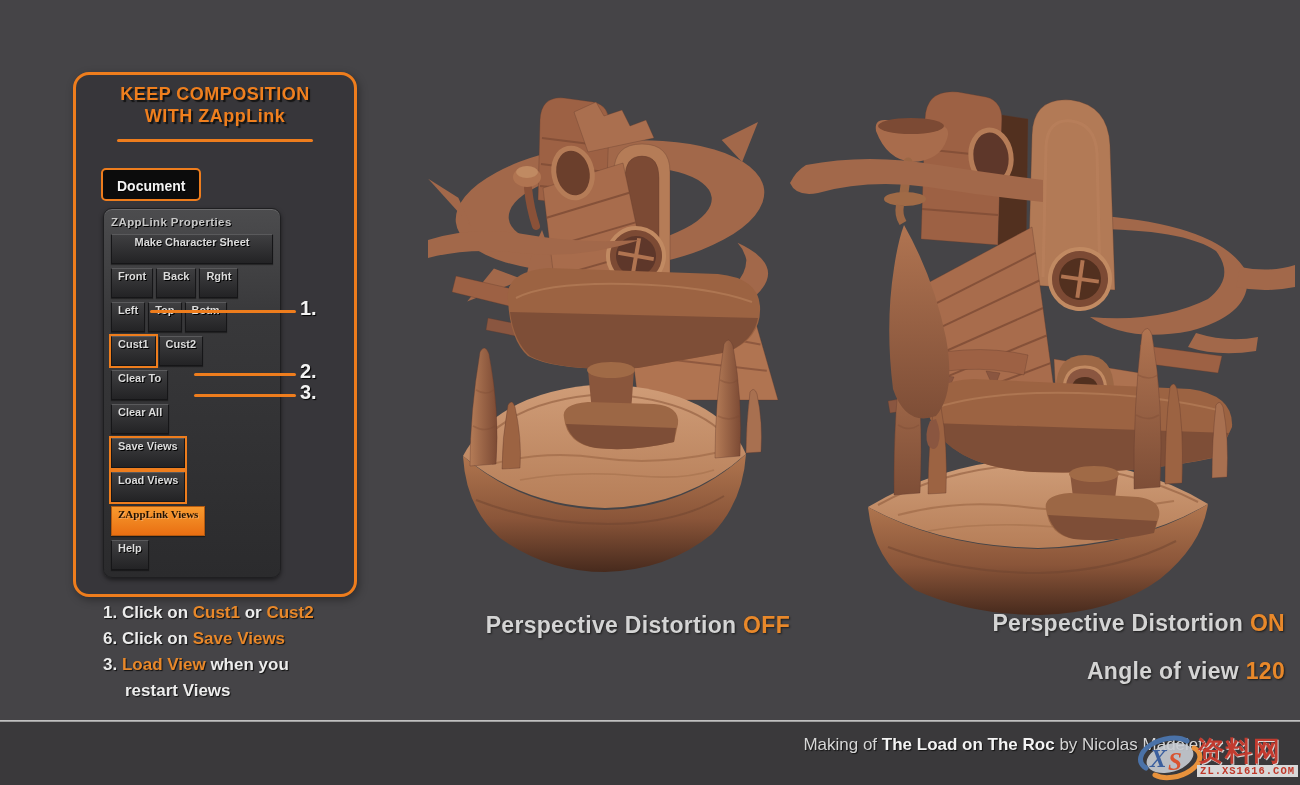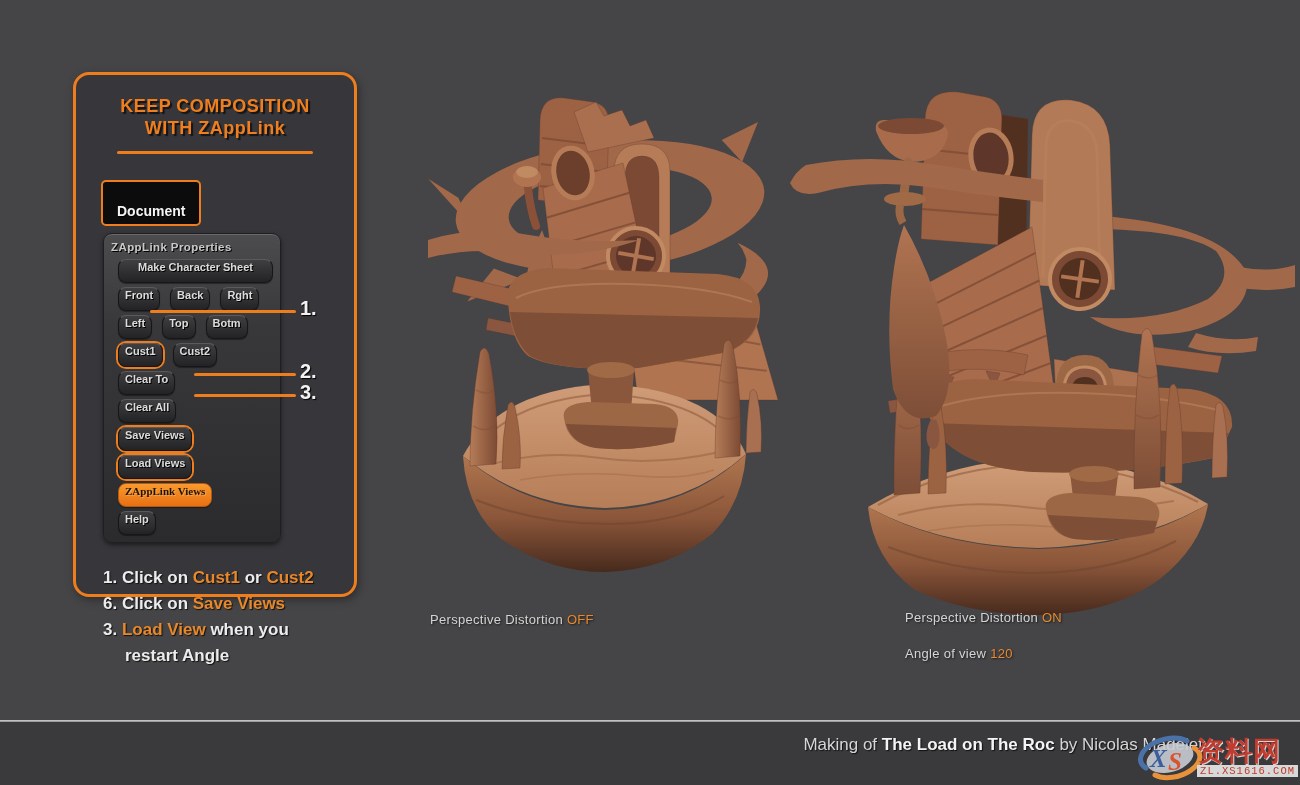--- a/index.html
+++ b/index.html
@@ -4,42 +4,42 @@
 <style>
   html,body{margin:0;padding:0;}
   body{width:1300px;height:785px;overflow:hidden;background:#454447;
        font-family:"Liberation Sans",sans-serif;}
   .stage{position:relative;width:1300px;height:785px;background:#454447;}
 
   
   .tutorial-panel{position:absolute;left:73px;top:72px;width:284px;height:525px;
     background:#37363a;border:3px solid #ee7d1d;border-radius:16px;
     box-shadow:2px 3px 8px rgba(0,0,0,.35);box-sizing:border-box;}
-  .panel-title{padding-top:20px;text-align:center;color:#ef7f1e;
+  .panel-title{padding-top:8px;text-align:center;color:#ef7f1e;
     font-size:18px;font-weight:bold;line-height:22px;letter-spacing:.5px;
     text-shadow:2px 2px 1px #141414;}
   .title-divider{width:196px;height:3px;background:#ee7d1d;border-radius:2px;
     margin:12px auto 0 auto;}
   .doc-btn{display:inline-block;margin:26px 0 0 25px;background:#0c0c0c;color:#f4f4f4;
-    font-size:14px;font-weight:bold;padding:21px 14px 5px 14px;border-radius:5px;
+    font-size:14px;font-weight:bold;padding:8px 14px 5px 14px;border-radius:5px;
     border:2px solid #ee7d1d;text-shadow:1px 1px 0 #000;cursor:default;}
 
   .zpanel{margin:7px 0 0 27px;width:178px;box-sizing:border-box;
     background:linear-gradient(180deg,#4c4c4e 0%,#38383a 30%,#2b2b2d 100%);
     border:1px solid #1f1f21;border-radius:9px;padding:4px 7px 7px 7px;
     box-shadow:inset 0 1px 0 #69696b,0 2px 4px rgba(0,0,0,.5);}
   .zheader{color:#c8c8c8;font-size:11.5px;font-weight:bold;
     letter-spacing:.4px;padding:3px 0 6px 0;text-shadow:1px 1px 0 #000;}
   .zrow{display:flex;gap:3px;margin-bottom:4px;}
   .zrow:last-child{margin-bottom:0;}
-  .zbtn{height:24px;line-height:15px;padding:0 6px;box-sizing:border-box;
+  .zbtn{height:30px;line-height:15px;padding:0 6px;box-sizing:border-box;
     background:linear-gradient(180deg,#3f3f41,#232325);
-    border:1px solid #161618;border-top-color:#5a5a5c;border-radius:8px;
+    border:1px solid #161618;border-top-color:#5a5a5c;border-radius:0;
     color:#dcdcdc;font-size:11px;font-weight:bold;text-shadow:1px 1px 0 #000;
-    box-shadow:0 1px 1px rgba(0,0,0,.4);white-space:nowrap;cursor:default;margin-left:7px;}
+    box-shadow:0 1px 1px rgba(0,0,0,.4);white-space:nowrap;cursor:default;}
   .zbtn.full{flex:1;text-align:center;}
   .zbtn.ring{box-shadow:0 0 0 2px #ee7d1d,0 1px 1px rgba(0,0,0,.4);}
   .zbtn.orange{background:linear-gradient(180deg,#f89a2e,#e96f12);color:#231303;
     border-color:#b45a10;text-shadow:1px 1px 0 rgba(255,255,255,.25);font-family:Liberation Serif, serif;}
 
   .anno-line{position:absolute;height:3px;background:#ee7d1d;border-radius:2px;z-index:5;}
   #al1{left:74px;top:235px;width:146px;}
   #al2{left:118px;top:298px;width:102px;}
   #al3{left:118px;top:319px;width:102px;}
   .anno-num{position:absolute;left:224px;color:#f2f2f2;font-size:20px;font-weight:bold;
@@ -49,21 +49,21 @@
   .instructions{margin:22px 15px 0 27px;font-size:17px;font-weight:bold;
     line-height:26px;color:#ececec;text-shadow:1px 1px 1px #111;}
   .instructions .hl{color:#e8882a;}
   .instr-indent{padding-left:22px;}
 
   
   .model{position:absolute;}
   #model-left{left:428px;top:60px;width:372px;height:557px;}
   #model-right{left:788px;top:53px;width:507px;height:567px;}
 
-  .caption{position:absolute;text-align:left;font-size:13px;font-weight:normal;
+  .caption{position:absolute;text-align:right;font-size:23px;font-weight:bold;
     color:#d4d4d4;letter-spacing:.3px;text-shadow:1px 1px 2px #1d1d1d;}
   .caption .hl{color:#e8882a;}
   #caption-left{left:430px;top:612px;width:360px;}
   #caption-right{left:905px;top:610px;width:380px;}
   #caption-right .line2{margin-top:21px;}
 
   
   .footer-line{position:absolute;left:0;top:720px;width:1300px;height:2px;
     background:linear-gradient(180deg,#d2d2d2,#8d8d8d);}
   .footer-strip{position:absolute;left:0;top:722px;width:1300px;height:63px;
@@ -72,21 +72,21 @@
     text-shadow:1px 1px 1px #111;z-index:3;white-space:nowrap;}
   .credit b{color:#f4f4f4;}
 
   
   .watermark{position:absolute;right:2px;bottom:3px;z-index:10;display:flex;
     align-items:center;}
   .wm-text{display:flex;flex-direction:column;align-items:flex-start;margin-left:-6px;}
   .wm-name{color:#c23b2f;font-size:27px;font-weight:bold;line-height:26px;
     letter-spacing:1px;text-shadow:1px 1px 0 #d9d9d9;}
   .wm-url{background:#d8d8d8;color:#c0392b;font-family:"Liberation Mono",monospace;
-    font-size:10.5px;font-weight:normal;letter-spacing:1px;padding:0 3px;margin-top:1px;}
+    font-size:10.5px;font-weight:bold;letter-spacing:1px;padding:0 3px;margin-top:1px;}
 </style>
 </head>
 <body>
 
 <div class="stage">
 
   <div class="tutorial-panel">
     <div class="panel-title">
       <div>KEEP COMPOSITION</div>
       <div>WITH ZAppLink</div>
@@ -138,21 +138,21 @@
     <div class="anno-line" id="al2"></div>
     <div class="anno-line" id="al3"></div>
     <div class="anno-num" id="an1">1.</div>
     <div class="anno-num" id="an2">2.</div>
     <div class="anno-num" id="an3">3.</div>
 
     <div class="instructions">
       <div><span>1. Click on </span><span class="hl">Cust1</span><span> or </span><span class="hl">Cust2</span></div>
       <div><span>6. Click on </span><span class="hl">Save Views</span></div>
       <div><span>3. </span><span class="hl">Load View</span><span> when you</span></div>
-      <div class="instr-indent">restart Angle</div>
+      <div class="instr-indent">restart Views</div>
     </div>
   </div>
 
   <svg id="model-left" class="model" viewBox="0 0 372 557">
     <defs>
       <linearGradient id="domeTopL" x1="0" y1="0" x2="0" y2="1">
         <stop offset="0" stop-color="#cf9c77"></stop>
           <stop offset="1" stop-color="#b67e58"></stop>
       </linearGradient>
       <linearGradient id="domeBodyL" x1="0" y1="0" x2="0" y2="1">

